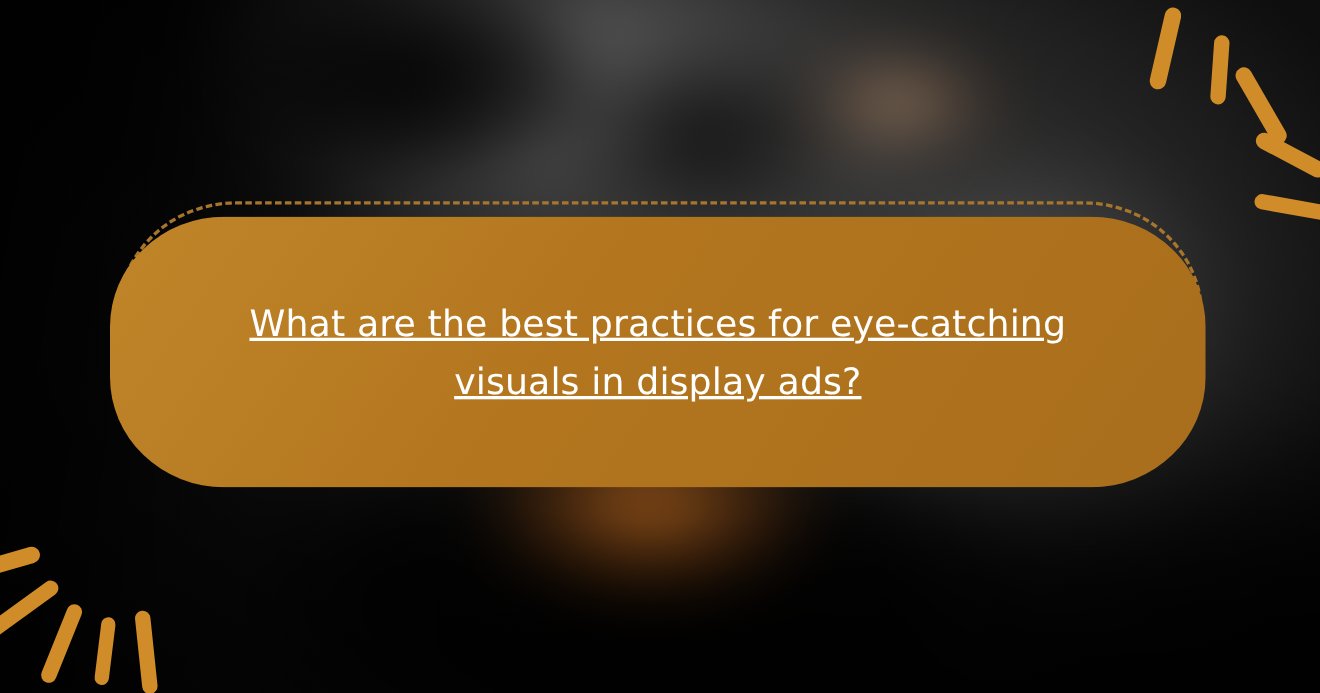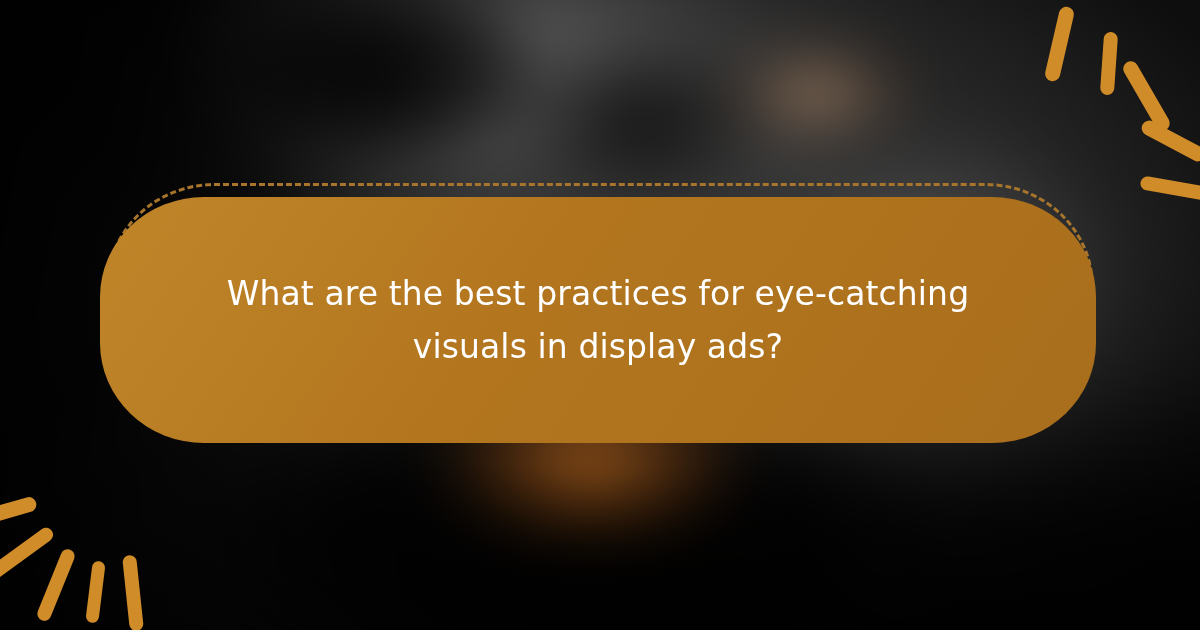--- a/index.html
+++ b/index.html
@@ -98,20 +98,21 @@
   #card-title {
     margin: 0;
     width: 800px;
     text-align: center;
     color: #ffffff;
     font-family: "DejaVu Sans", sans-serif;
     font-size: 33px;
     font-weight: 400;
     line-height: 1.62;
     letter-spacing: 0.1px;
+    text-decoration: underline;
   }
 </style>
 </head>
 <body>
 
 <div id="stage">
 
   <div id="bg-photo"></div>
   <div id="bg-vignette"></div>
 

